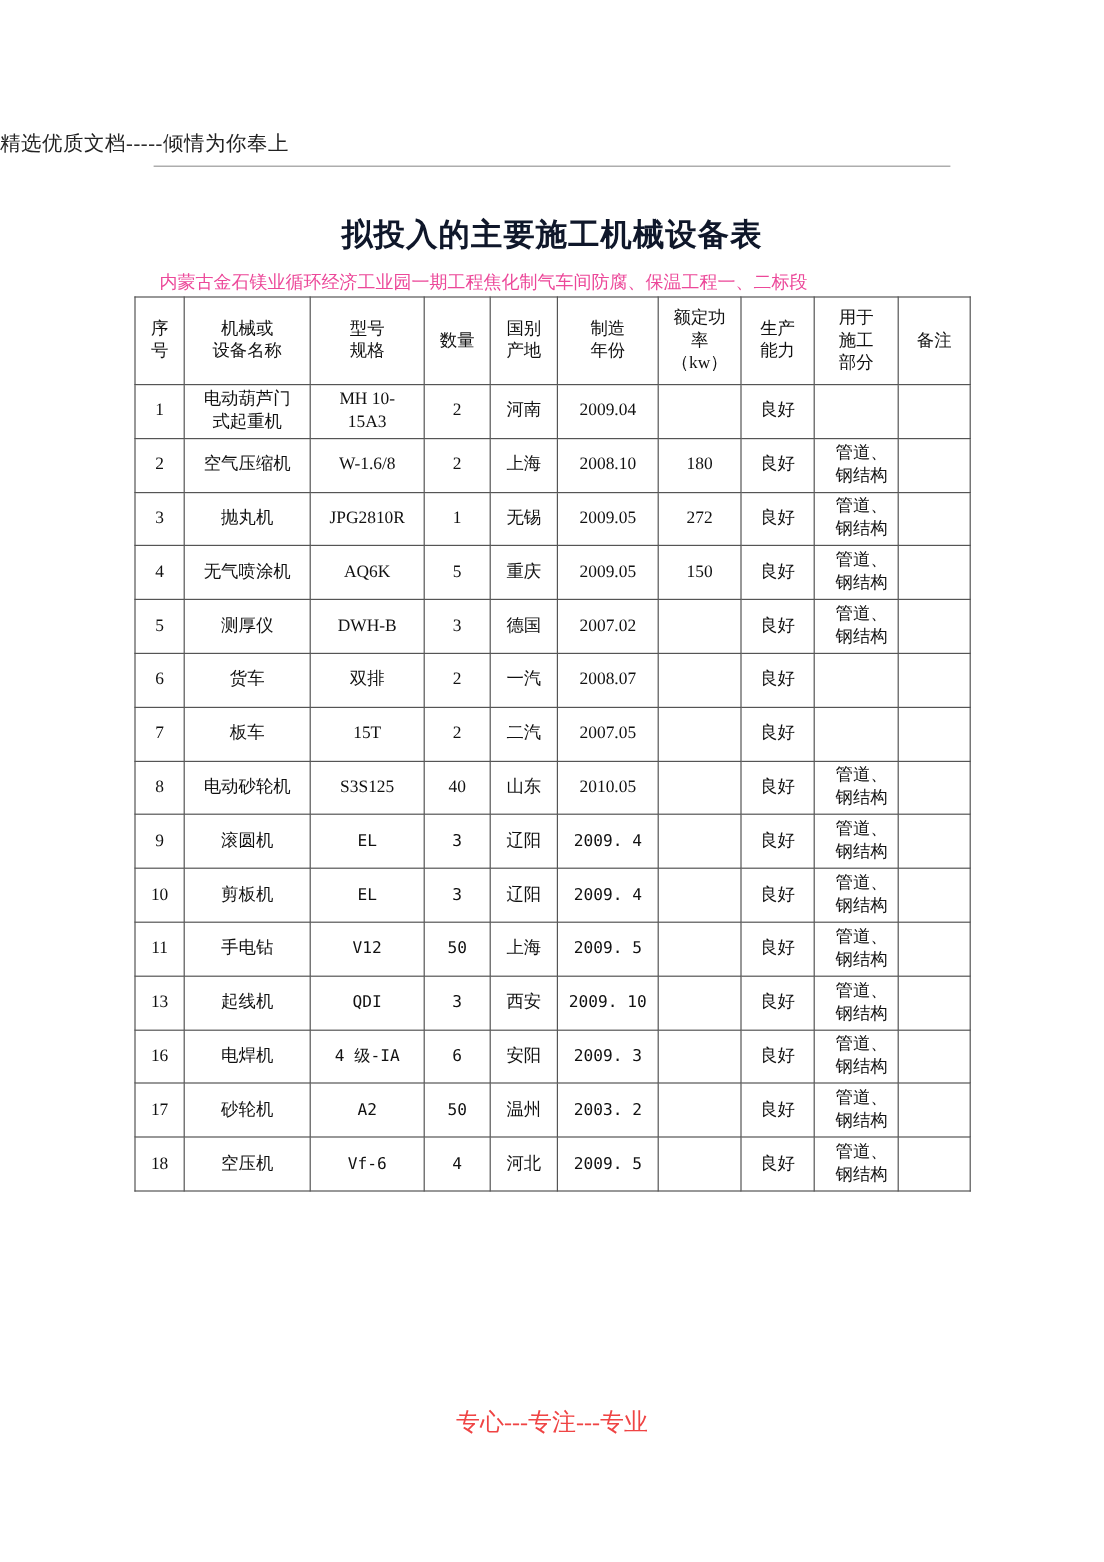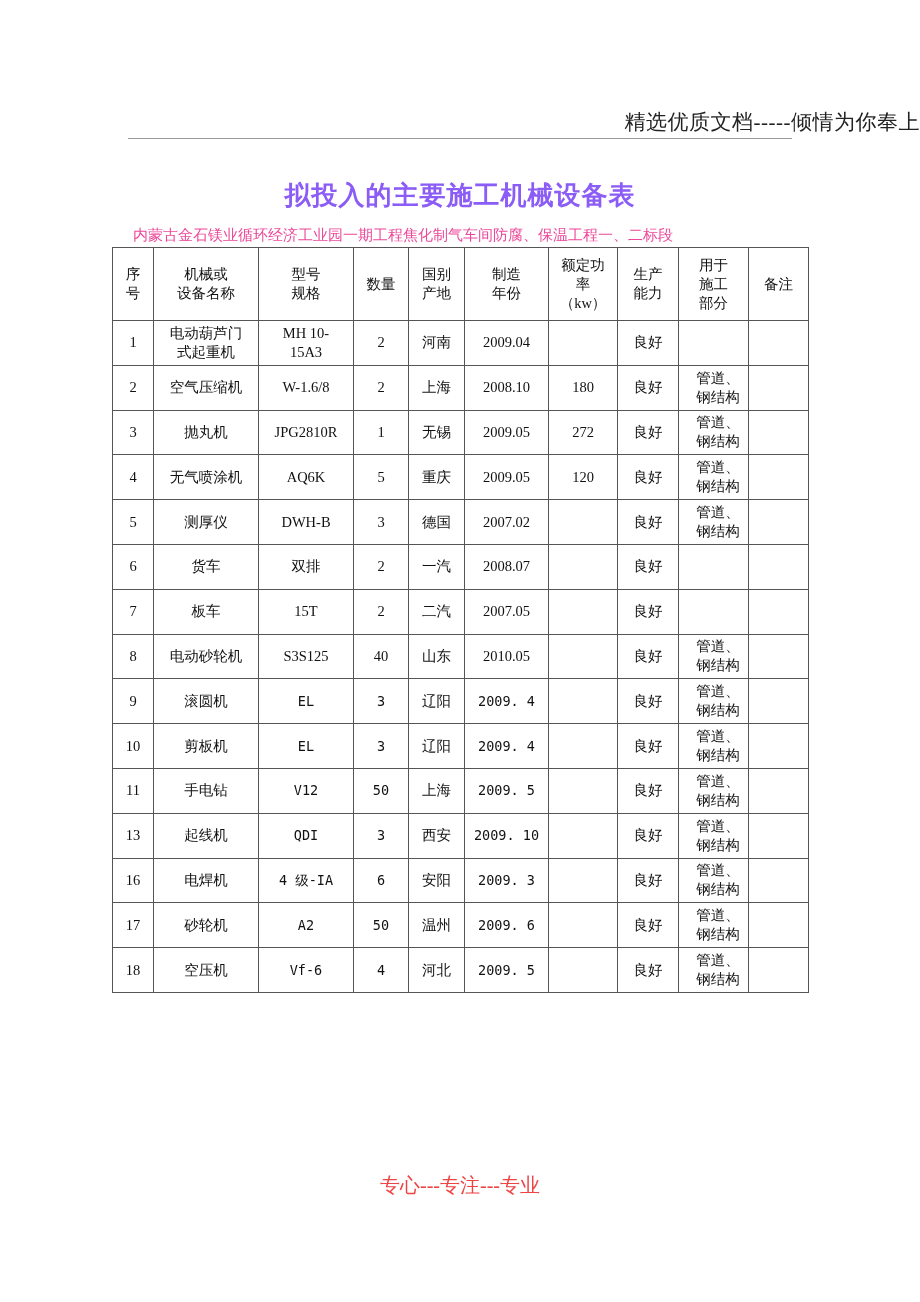--- a/index.html
+++ b/index.html
@@ -1,31 +1,31 @@
 <!DOCTYPE html>
 <html><head>
 <meta charset="utf-8">
 <style>
   html, body { margin: 0; padding: 0; background: #ffffff; }
   body {
     width: 920px; height: 1302px; position: relative; overflow: hidden;
     font-family: "Liberation Serif", "DejaVu Serif", serif; color: #111;
   }
   .header-text {
-    position: absolute; left: 0; right: 0; top: 108px; text-align: right;
-    font-size: 21px; color: #222; letter-spacing: 0.5px;
+    position: absolute; left: 0; right: 0; top: 108px; text-align: left;
+    font-size: 17px; color: #222; letter-spacing: 0.5px;
   }
   .header-rule {
     position: absolute; left: 128px; width: 664px; top: 138px; height: 0;
     border-top: 1.5px solid #999;
   }
   .title {
     position: absolute; left: 0; right: 0; top: 178px; text-align: center;
     font-family: "DejaVu Sans", "Liberation Sans", sans-serif;
-    font-weight: bold; font-size: 26px; color: #8b5cf6; letter-spacing: 1px;
+    font-weight: bold; font-size: 26px; color: #0f172a; letter-spacing: 1px;
   }
   .subtitle {
     position: absolute; left: 133px; top: 226px; font-size: 15px; color: #ec4899;
   }
   table.equip {
     position: absolute; left: 112px; top: 247px; width: 696px;
     border-collapse: collapse; table-layout: fixed;
     font-size: 14.5px;
   }
   table.equip th, table.equip td {
@@ -114,21 +114,21 @@
         <td class="use"><span>管道、</span><br><span>钢结构</span></td>
         <td></td>
       </tr>
       <tr>
         <td>4</td>
         <td><span>无气喷涂机</span></td>
         <td><span>AQ6K</span></td>
         <td>5</td>
         <td>重庆</td>
         <td>2009.05</td>
-        <td>120</td>
+        <td>150</td>
         <td>良好</td>
         <td class="use"><span>管道、</span><br><span>钢结构</span></td>
         <td></td>
       </tr>
       <tr>
         <td>5</td>
         <td><span>测厚仪</span></td>
         <td><span>DWH-B</span></td>
         <td>3</td>
         <td>德国</td>
@@ -233,21 +233,21 @@
         <td>良好</td>
         <td class="use"><span>管道、</span><br><span>钢结构</span></td>
         <td></td>
       </tr>
       <tr>
         <td>17</td>
         <td><span>砂轮机</span></td>
         <td class="mono"><span>A2</span></td>
         <td class="mono">50</td>
         <td>温州</td>
-        <td class="mono">2009. 6</td>
+        <td class="mono">2003. 2</td>
         <td></td>
         <td>良好</td>
         <td class="use"><span>管道、</span><br><span>钢结构</span></td>
         <td></td>
       </tr>
       <tr>
         <td>18</td>
         <td><span>空压机</span></td>
         <td class="mono"><span>Vf-6</span></td>
         <td class="mono">4</td>

